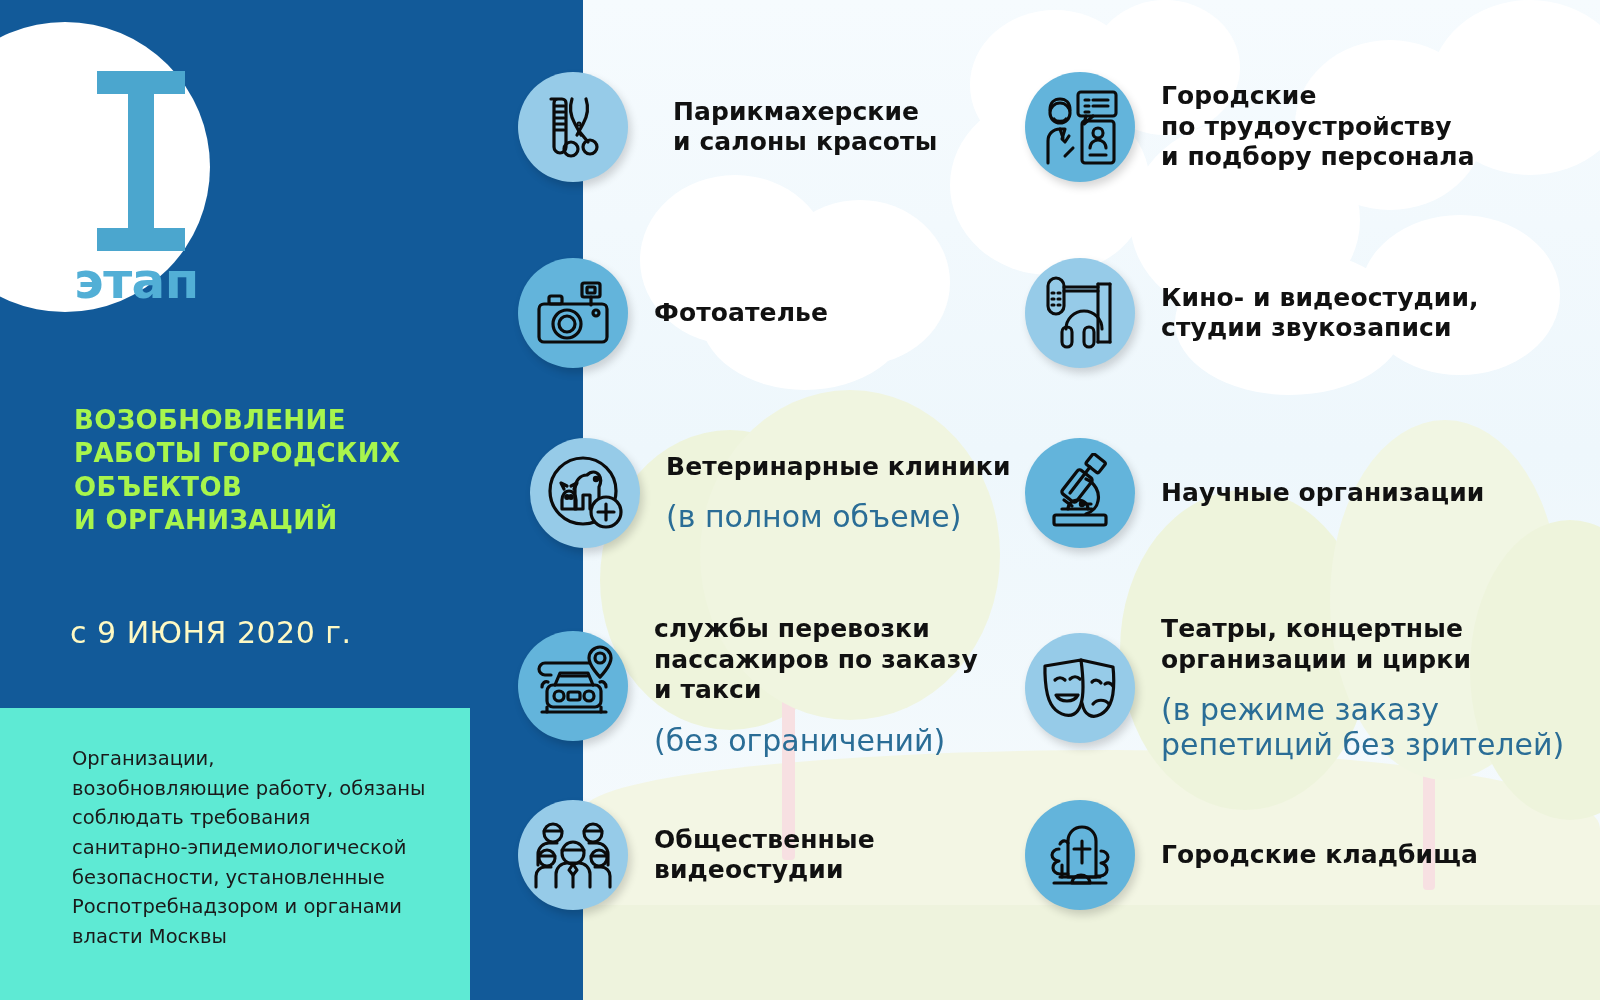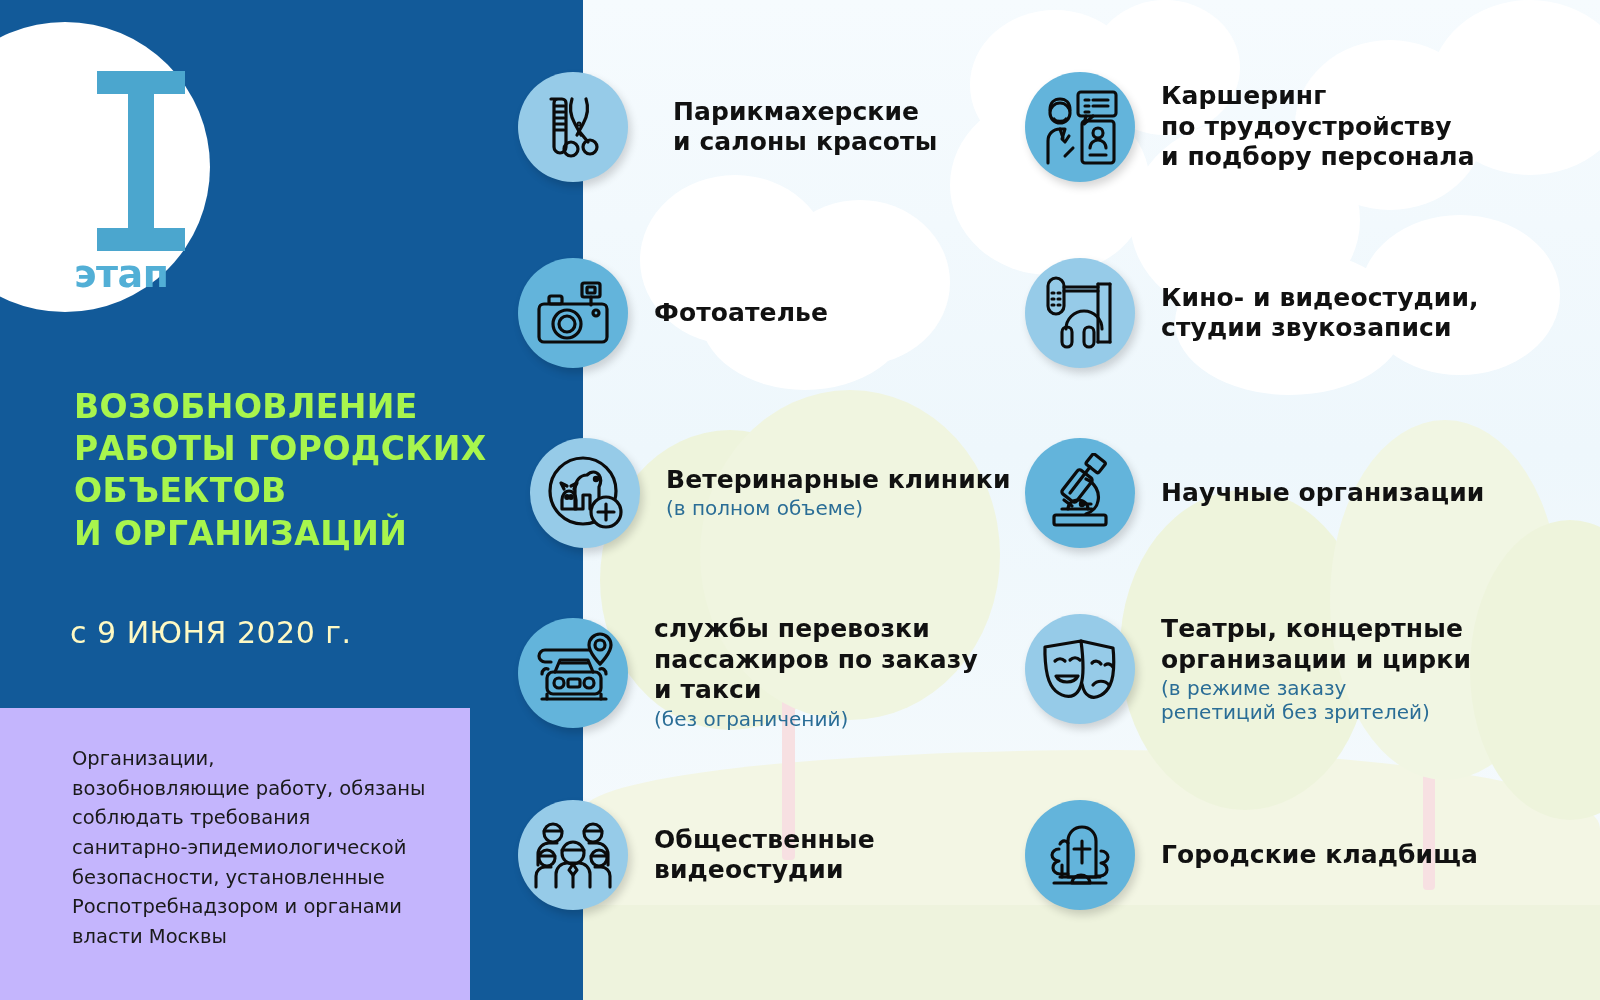--- a/index.html
+++ b/index.html
@@ -52,39 +52,39 @@
   .roman-i .bar-top, .roman-i .bar-bot {
     position: absolute; left: 0; width: 88px; height: 23px; background: #4ba6ce;
   }
   .roman-i .bar-top { top: 0; }
   .roman-i .bar-bot { bottom: 0; }
   .roman-i .stem {
     position: absolute; left: 31px; top: 0; width: 26px; height: 180px; background: #4ba6ce;
   }
   .etap-word {
     position: absolute; left: 74px; top: 252px;
-    font-size: 38px; font-weight: 700; color: #52afd6;
+    font-size: 50px; font-weight: 700; color: #52afd6;
     letter-spacing: -0.5px;
     font-family: "DejaVu Sans", "Liberation Sans", sans-serif;
   }
   .main-title {
-    position: absolute; left: 74px; top: 386px; width: 470px;
+    position: absolute; left: 74px; top: 404px; width: 470px;
     color: #a8f54d;
-    font-size: 33px; font-weight: 700; line-height: 1.28;
+    font-size: 26px; font-weight: 700; line-height: 1.28;
     letter-spacing: 0.4px;
     text-transform: uppercase;
   }
   .main-title div { white-space: nowrap; }
   .date-line {
     position: absolute; left: 70px; top: 615px;
     color: #fef9c3; font-size: 30px; font-weight: 400; letter-spacing: 0.5px;
   }
   .note-box {
     position: absolute; left: 0; top: 708px; width: 470px; height: 292px;
-    background: #c4b5fd;
+    background: #5eead4;
   }
   .note-text {
     position: absolute; left: 72px; top: 36px; width: 385px;
     color: #1a1a1a; font-size: 19.5px; line-height: 1.52; font-weight: 400;
   }
   .note-text div { white-space: nowrap; }
 
   
   .item {
     position: absolute;
@@ -104,22 +104,22 @@
   .icon-bubble svg { display: block; }
   .item-text { padding-left: 26px; }
   .item-title {
     color: #111111;
     font-size: 25px; font-weight: 700; line-height: 1.22;
     letter-spacing: 0.1px;
   }
   .item-title div { white-space: nowrap; }
   .item-sub {
     color: #2a6d96;
-    font-size: 20px; font-weight: 400; line-height: 1.18;
-    margin-top: 2px;
+    font-size: 30px; font-weight: 400; line-height: 1.18;
+    margin-top: 17px;
   }
   .item-sub div { white-space: nowrap; }
 </style>
 </head>
 <body>
 
 <div id="poster">
 
   <div class="bg-layer">
     <div class="sky"></div>
@@ -318,21 +318,21 @@
         <path d="M50 67h16"></path>
         <circle cx="20" cy="25" r="10"></circle>
         <path d="M10 22c0-7 4-11 10-11s10 4 10 11"></path>
         <path d="M14 31c2 3 10 3 12 0"></path>
         <path d="M8 75V53c0-7 5-12 12-12h5l-3 10 3 3 4-6"></path>
         <path d="M20 41l3 9M25 68l8-8"></path>
       </svg>
     </div>
     <div class="item-text">
       <div class="item-title">
-        <div>Каршеринг</div>
+        <div>Городские</div>
         <div>по трудоустройству</div>
         <div>и подбору персонала</div>
       </div>
     </div>
   </div>
 
   <div class="item" style="left:1025px; top:258px;">
     <div class="icon-bubble light">
       <svg width="80" height="80" viewBox="0 0 80 80" fill="none" stroke="#0b0b0b" stroke-width="3.1" stroke-linecap="round" stroke-linejoin="round">
         <rect x="8" y="5" width="16" height="36" rx="8"></rect>

